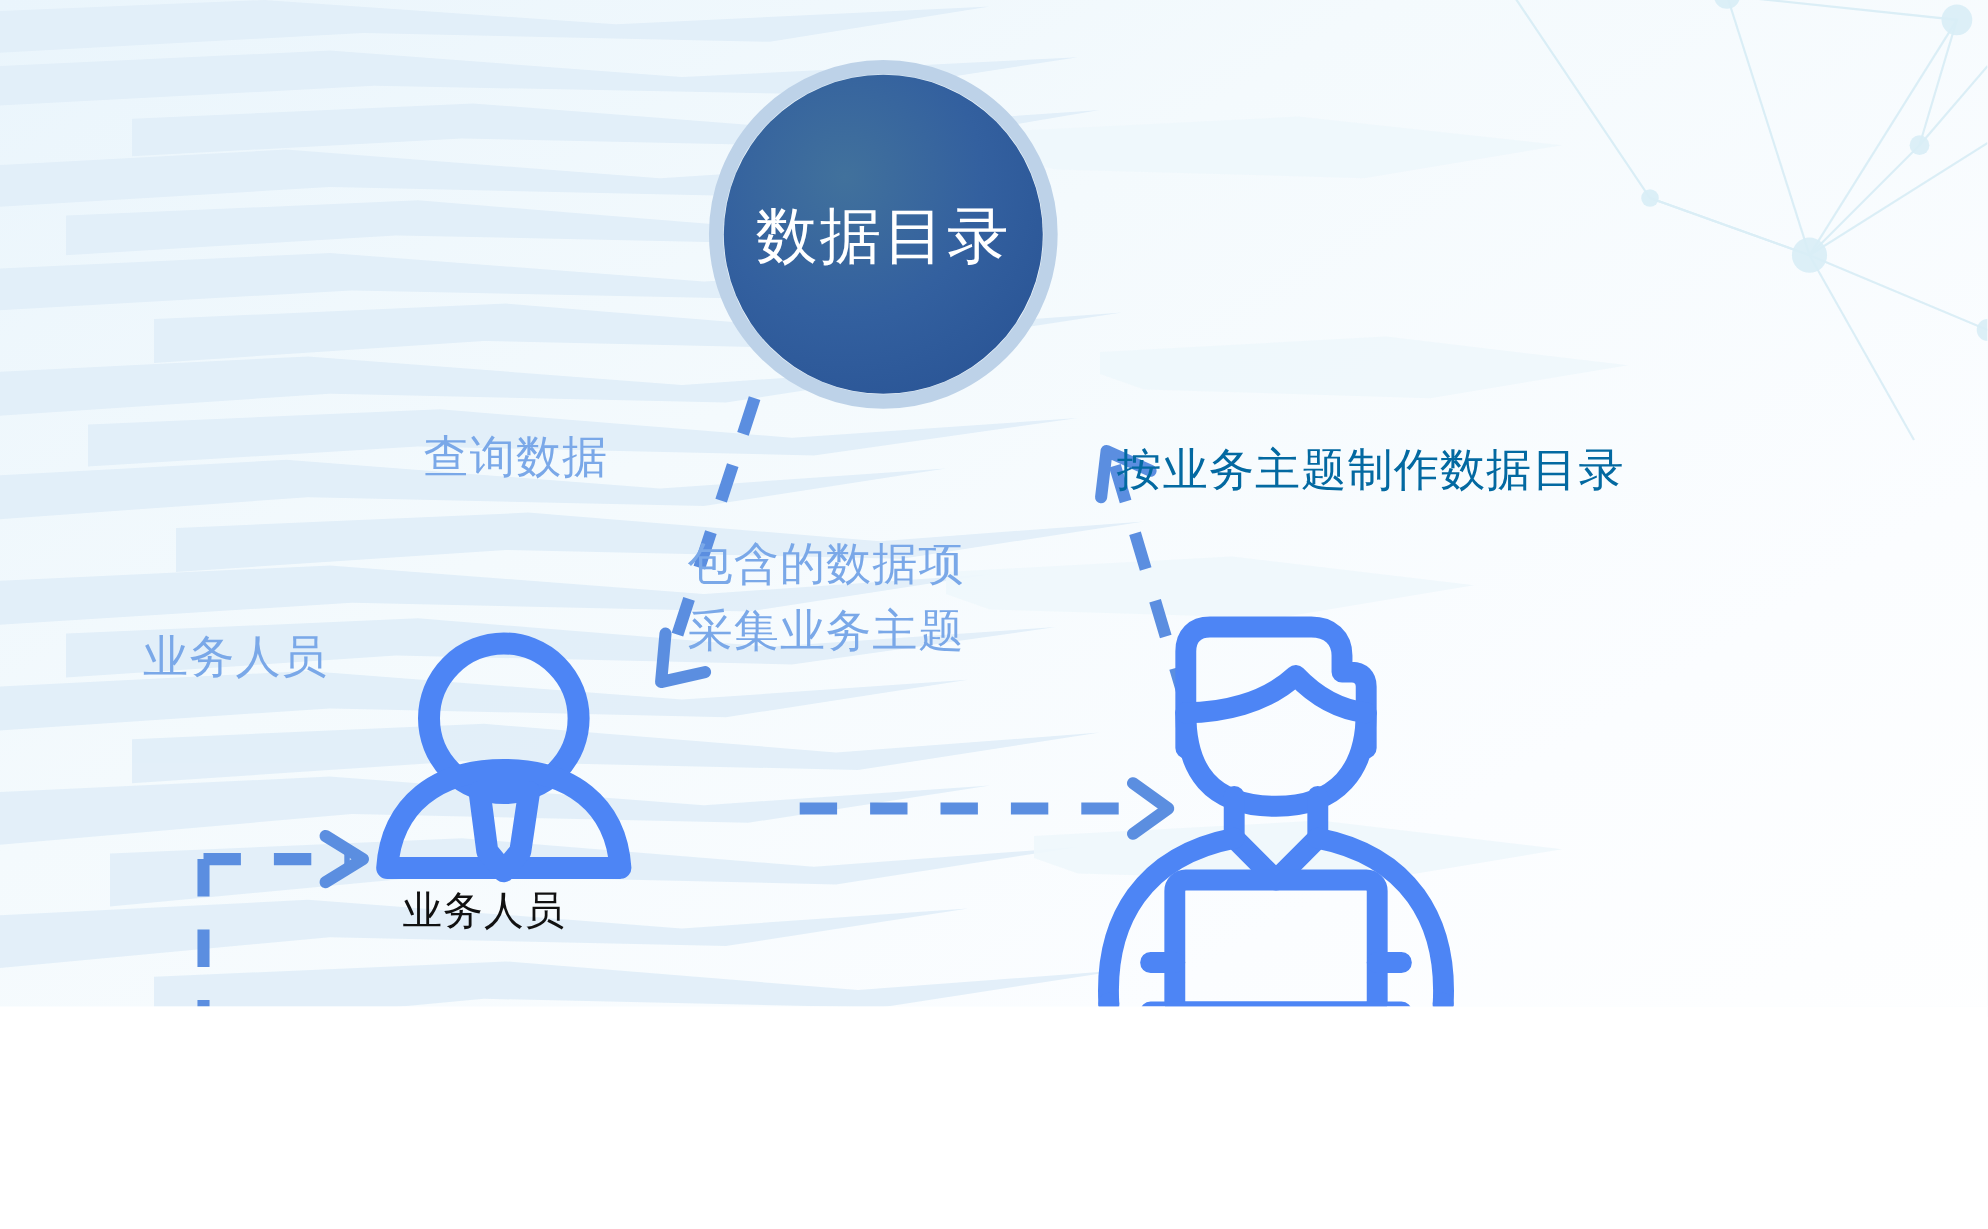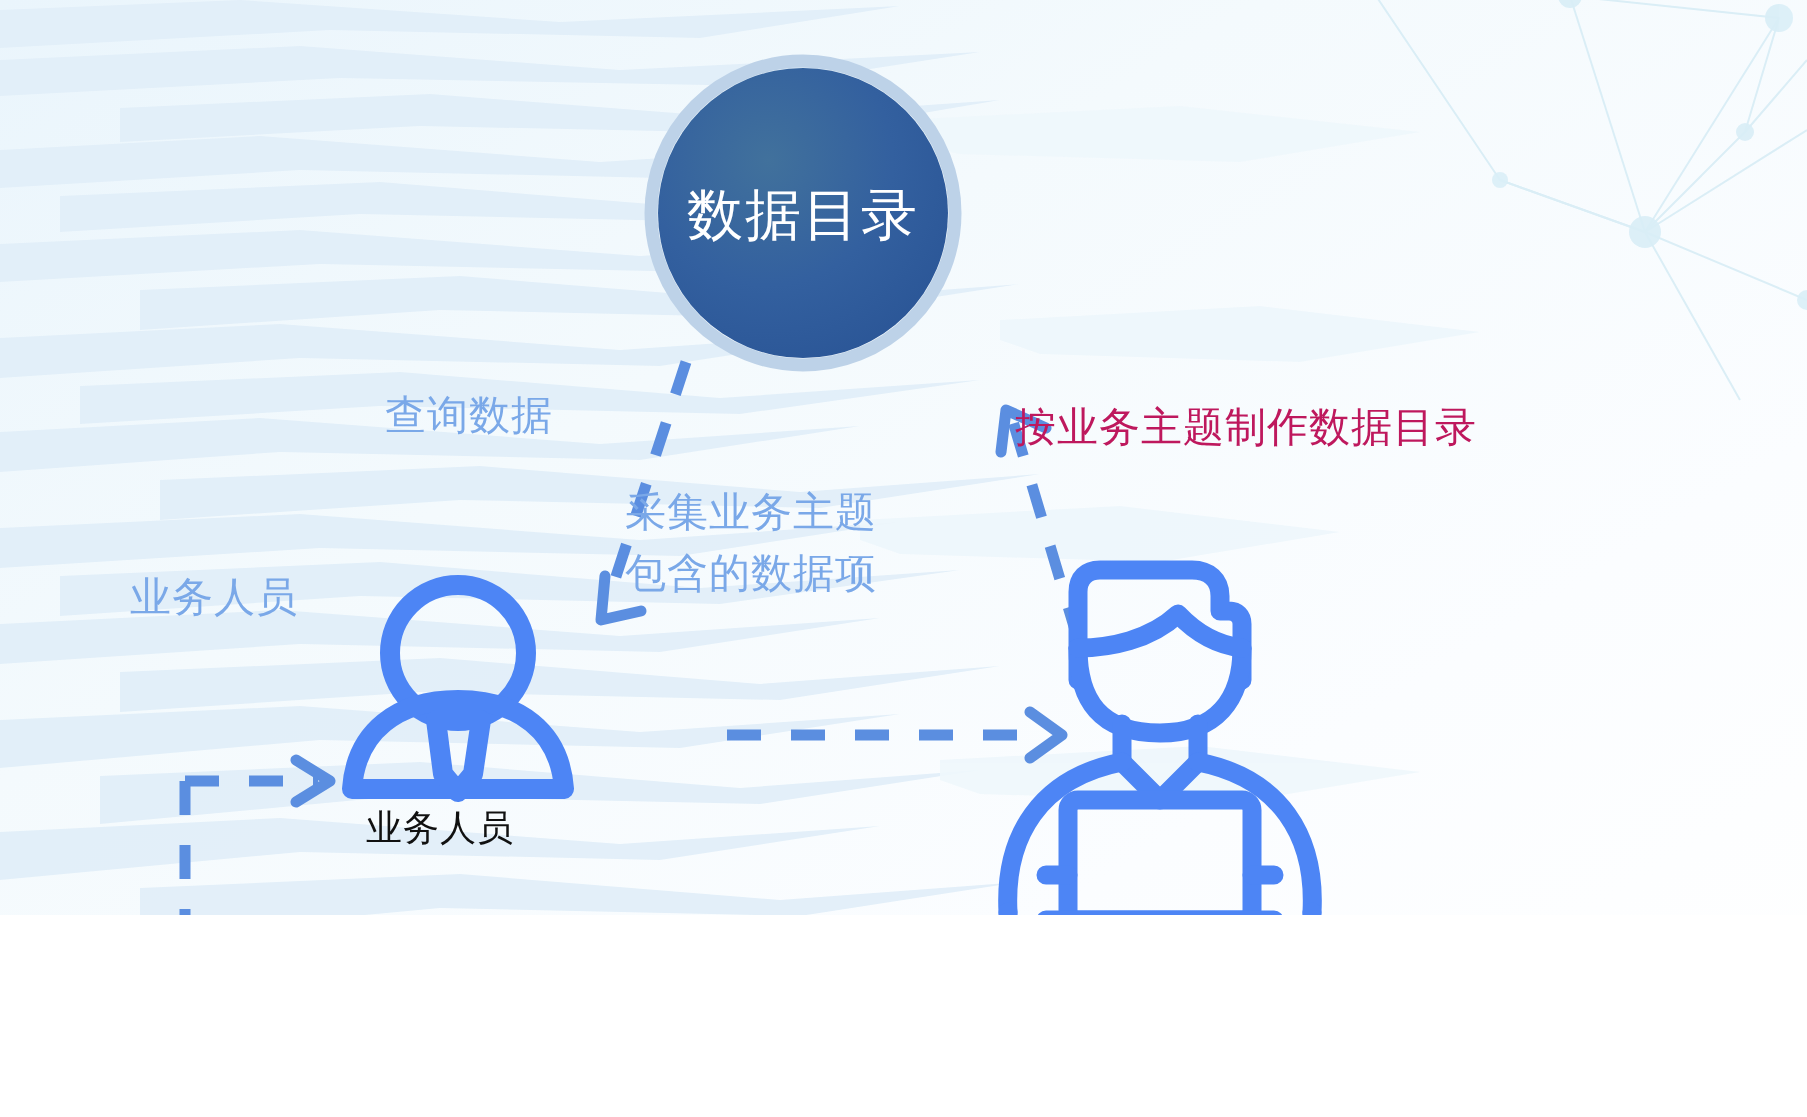--- a/index.html
+++ b/index.html
@@ -40,21 +40,21 @@
     text-align: center;
   }
   .edge-label {
     position: absolute;
     z-index: 9;
     color: #7aa8e8;
     font-size: 41px;
     letter-spacing: 1px;
     white-space: nowrap;
   }
-  .edge-label.strong { color: #be185d; }
+  .edge-label.strong { color: #0369a1; }
   .actor-label {
     position: absolute;
     z-index: 9;
     color: #111111;
     font-size: 36px;
     letter-spacing: 1px;
     white-space: nowrap;
   }
   .lbl-query   { left: 345px;  top: 388px; margin-left: 40px; }
   .lbl-collect { left: 625px;  top: 482px; line-height: 1.48; }
@@ -216,22 +216,22 @@
 
       <path d="M1046 875 L1068 875 M1252 875 L1274 875"></path>
     </g>
   </svg>
 
   <div class="hub-label">数据目录</div>
 
   <div class="edge-label lbl-query">查询数据</div>
 
   <div class="edge-label lbl-collect">
+    <div>包含的数据项</div>
     <div>采集业务主题</div>
-    <div>包含的数据项</div>
   </div>
 
   <div class="edge-label strong lbl-build">按业务主题制作数据目录</div>
 
   <div class="edge-label lbl-analyze">业务人员</div>
 
   <div class="actor-label lbl-biz">业务人员</div>
 
 
 </div>

